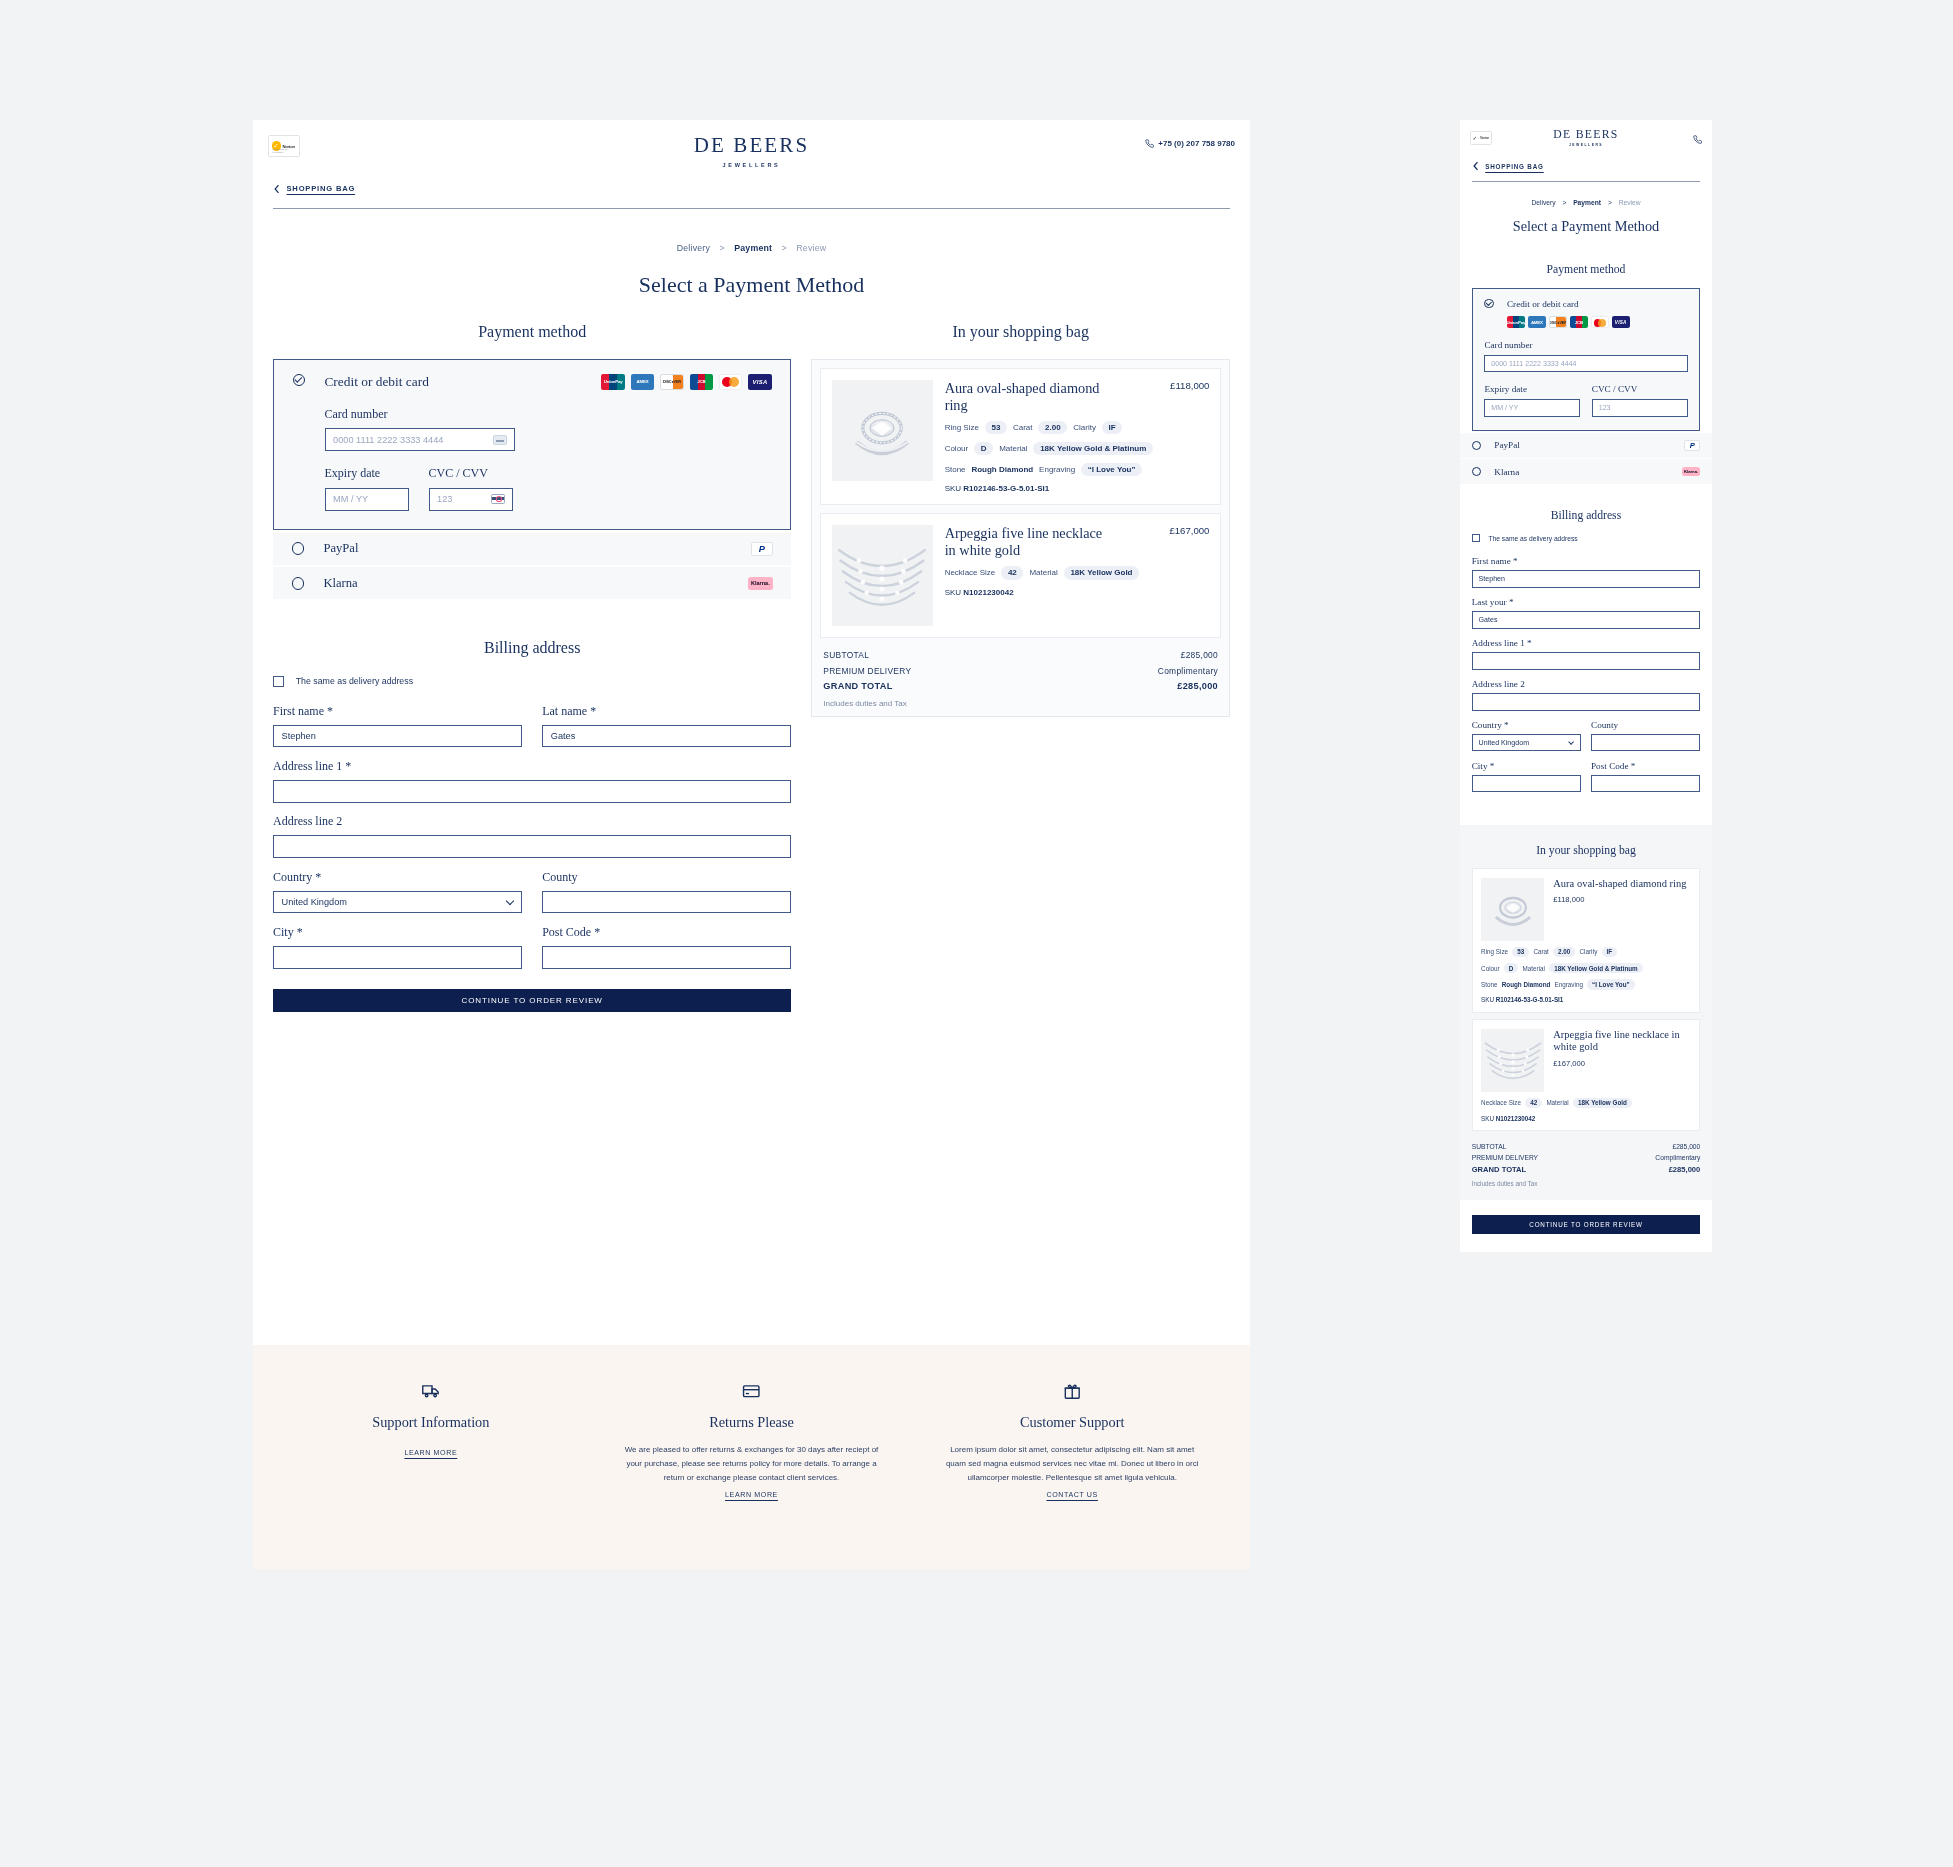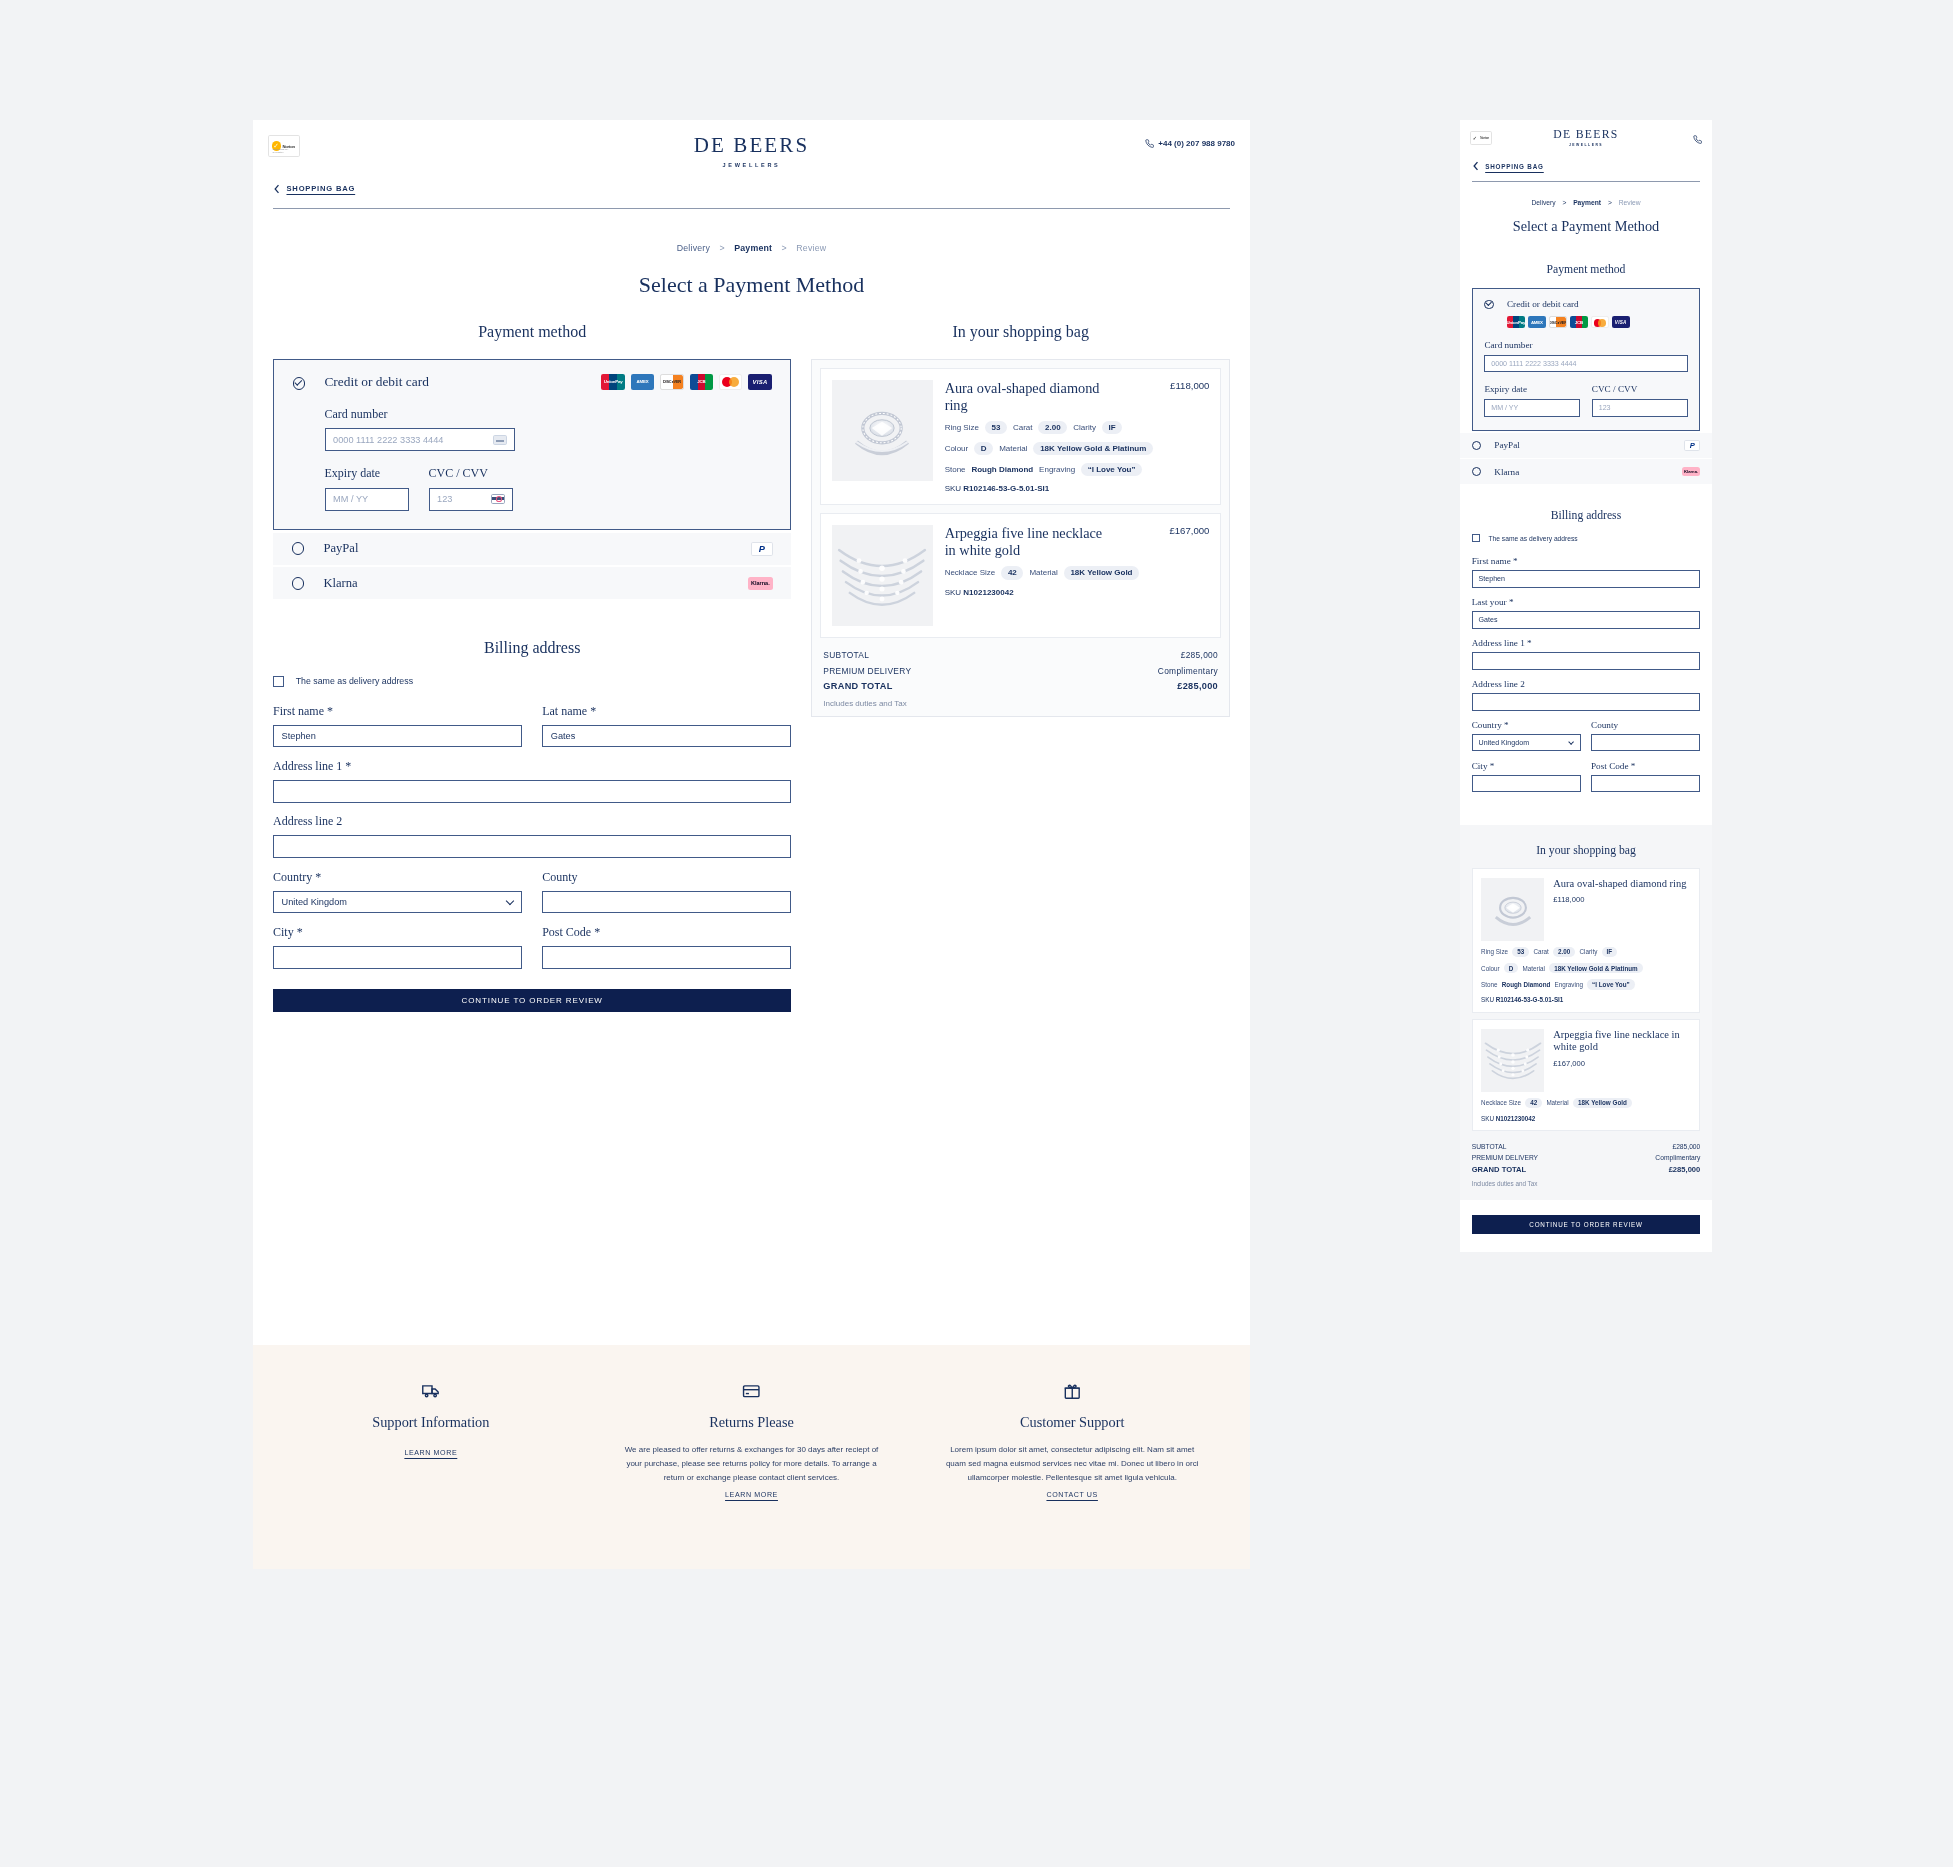--- a/index.html
+++ b/index.html
@@ -91,21 +91,21 @@
     font-family: "Liberation Serif", serif;
     font-size: 16px; color: #18305e; font-weight: 400;
     margin-bottom: 18.5px;
   }
 
   
   .pm-card {
     border: 1.3px solid #415a88; background: #f7f8fa;
     padding: 13.4px 18.5px 18.5px 18.5px;
   }
-  .pm-row-top { display: flex; align-items: flex-end; }
+  .pm-row-top { display: flex; align-items: flex-start; }
   .radio {
     width: 12.6px; height: 12.6px; border-radius: 50%;
     border: 1.1px solid #18305e; flex: 0 0 auto;
     display: flex; align-items: center; justify-content: center;
   }
   .radio.checked::after {
     content: ""; display: block;
     width: 5.9px; height: 3.4px; border-left: 1.2px solid #18305e; border-bottom: 1.2px solid #18305e;
     transform: rotate(-45deg) translate(0.8px,-0.8px);
   }
@@ -366,21 +366,21 @@
         <span class="nrt-sub">SECURED BY Symantec</span>
       </div>
       <div class="brand">
         <div class="brand-name">DE BEERS</div>
         <div class="brand-sub">JEWELLERS</div>
       </div>
       <div class="d-phone">
         <svg viewBox="0 0 24 24" fill="none" stroke="#18305e" stroke-width="2">
             <path d="M22 16.9v3a2 2 0 0 1-2.2 2 19.8 19.8 0 0 1-8.6-3.1 19.5 19.5 0 0 1-6-6A19.8 19.8 0 0 1 2.1 4.2 2 2 0 0 1 4.1 2h3a2 2 0 0 1 2 1.7c.1 1 .4 2 .7 2.9a2 2 0 0 1-.5 2.1L8.1 9.9a16 16 0 0 0 6 6l1.2-1.2a2 2 0 0 1 2.1-.5c.9.3 1.9.6 2.9.7a2 2 0 0 1 1.7 2z"></path>
           </svg>
-        <span>+44 (0) 207 988 9780</span>
+        <span>+75 (0) 207 758 9780</span>
       </div>
     </div>
 
     <div class="d-backrow">
       <a class="backlink">
         <svg viewBox="0 0 12 18" fill="none" stroke="#18305e" stroke-width="2.2">
             <path d="M9 2 3 9l6 7"></path>
           </svg>
         <span class="bl-txt">SHOPPING BAG</span>
       </a>

